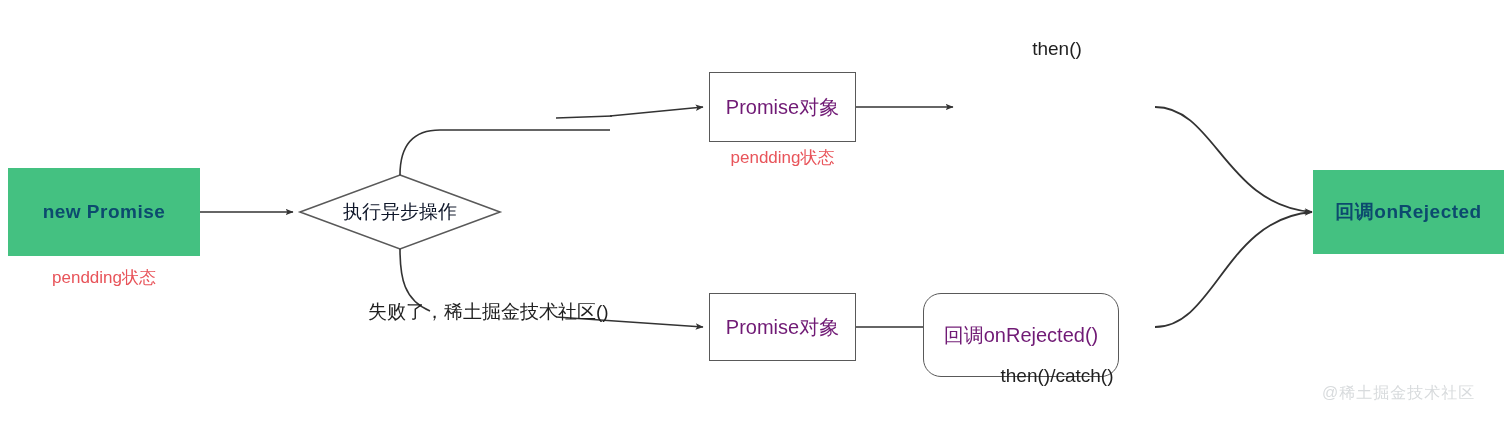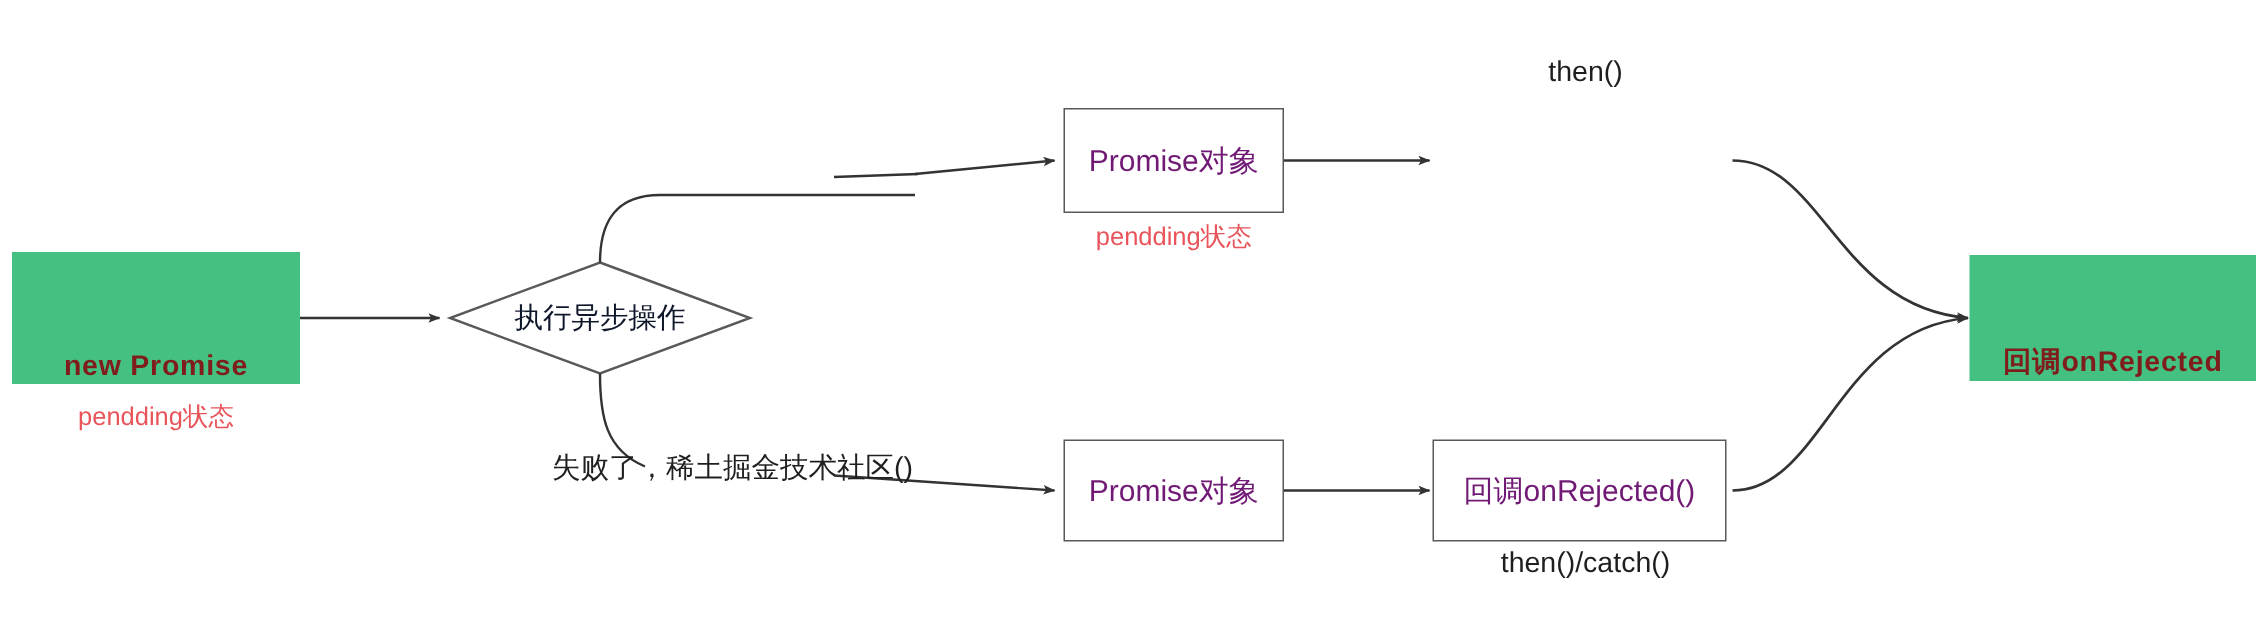--- a/index.html
+++ b/index.html
@@ -27,25 +27,24 @@
   .node {
     position: absolute;
     box-sizing: border-box;
     display: flex;
     align-items: center;
     justify-content: center;
     text-align: center;
   }
   .node-green {
     background: #44c181;
-    color: #7f1d1d;
+    color: #0c4a6e;
     font-size: 19px;
     font-weight: bold;
     letter-spacing: 0.5px;
-    align-items: flex-end;
   }
   .node-box {
     background: #ffffff;
     border: 1.6px solid #595959;
     color: #701a75;
     font-size: 20px;
   }
   .node-diamond {
     color: #0f172a;
     font-size: 19px;
@@ -128,24 +127,25 @@
   </div>
   <div class="state-label" style="left:709px; top:146px; width:147px;">pendding状态</div>
 
   <div class="node node-box" style="left:709px; top:293px; width:147px; height:68px;">
     <span>Promise对象</span>
   </div>
 
   <div class="edge-label" style="left:959px; top:38px; width:196px; text-align:center;">then()</div>
 
 
-  <div class="node node-box" style="left:955px; top:293px; width:196px; height:68px;">
+  <div class="node node-box" style="left:923px; top:293px; width:196px; height:84px;border-radius:18px;">
     <span>回调onRejected()</span>
   </div>
 
   <div class="edge-label" style="left:959px; top:365px; width:196px; text-align:center;">then()/catch()</div>
 
   <div class="node node-green" style="left:1313px; top:170px; width:191px; height:84px;">
     <span>回调onRejected</span>
   </div>
 
+  <div class="watermark" style="left:1322px; top:383px;">@稀土掘金技术社区</div>
 
 </div>
 
 </body></html>

